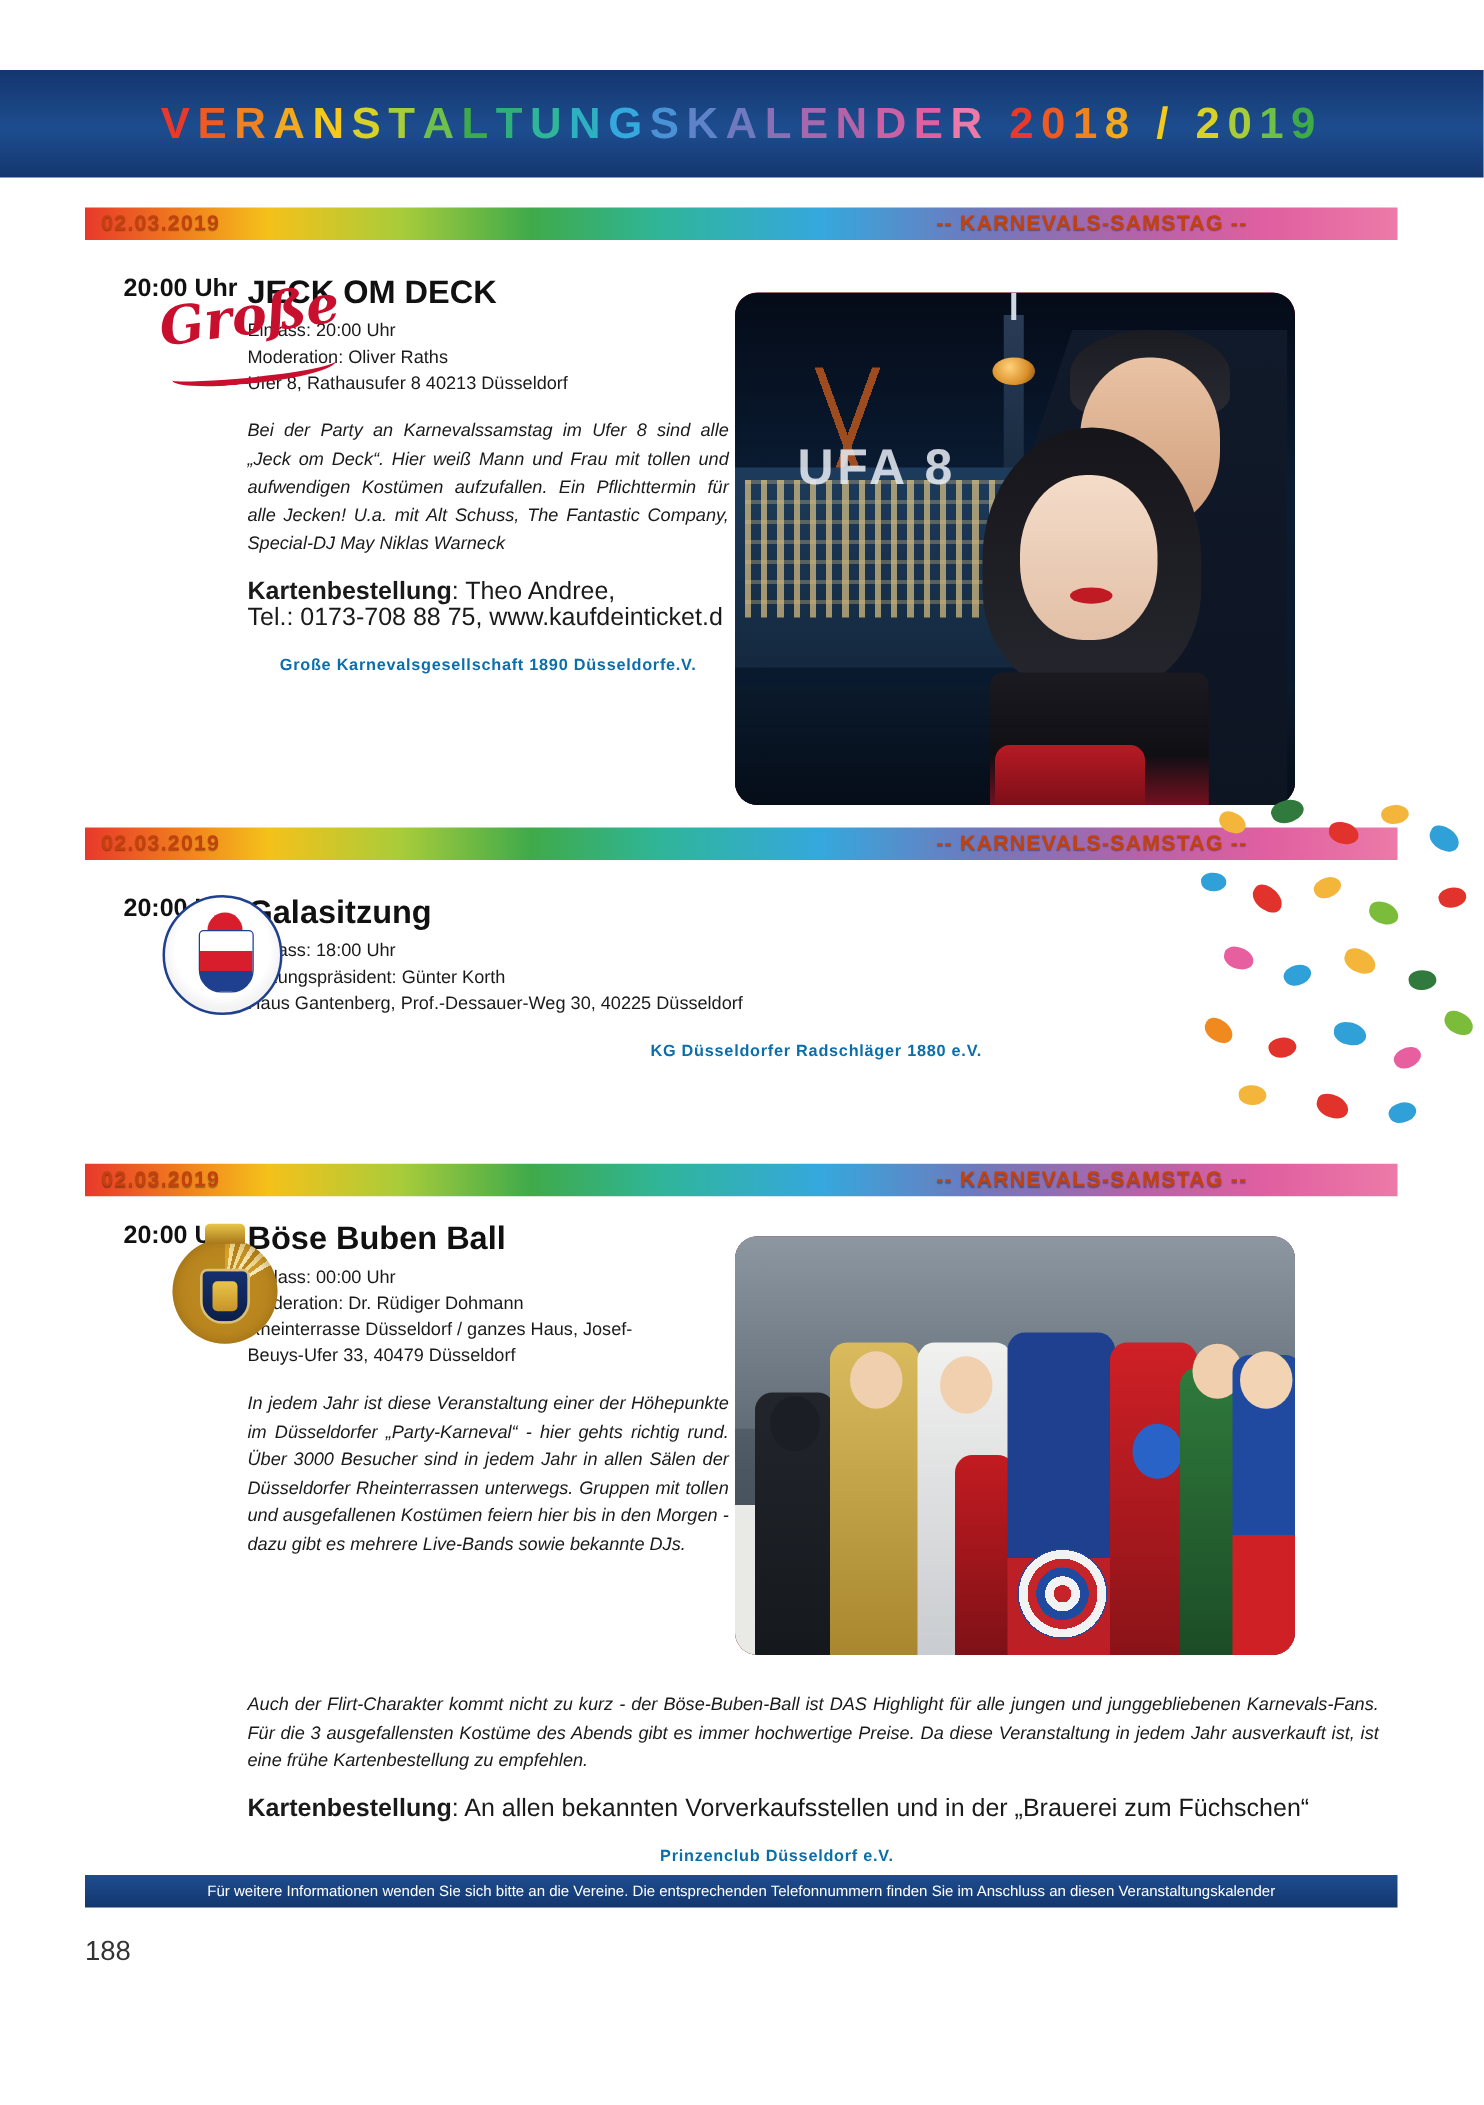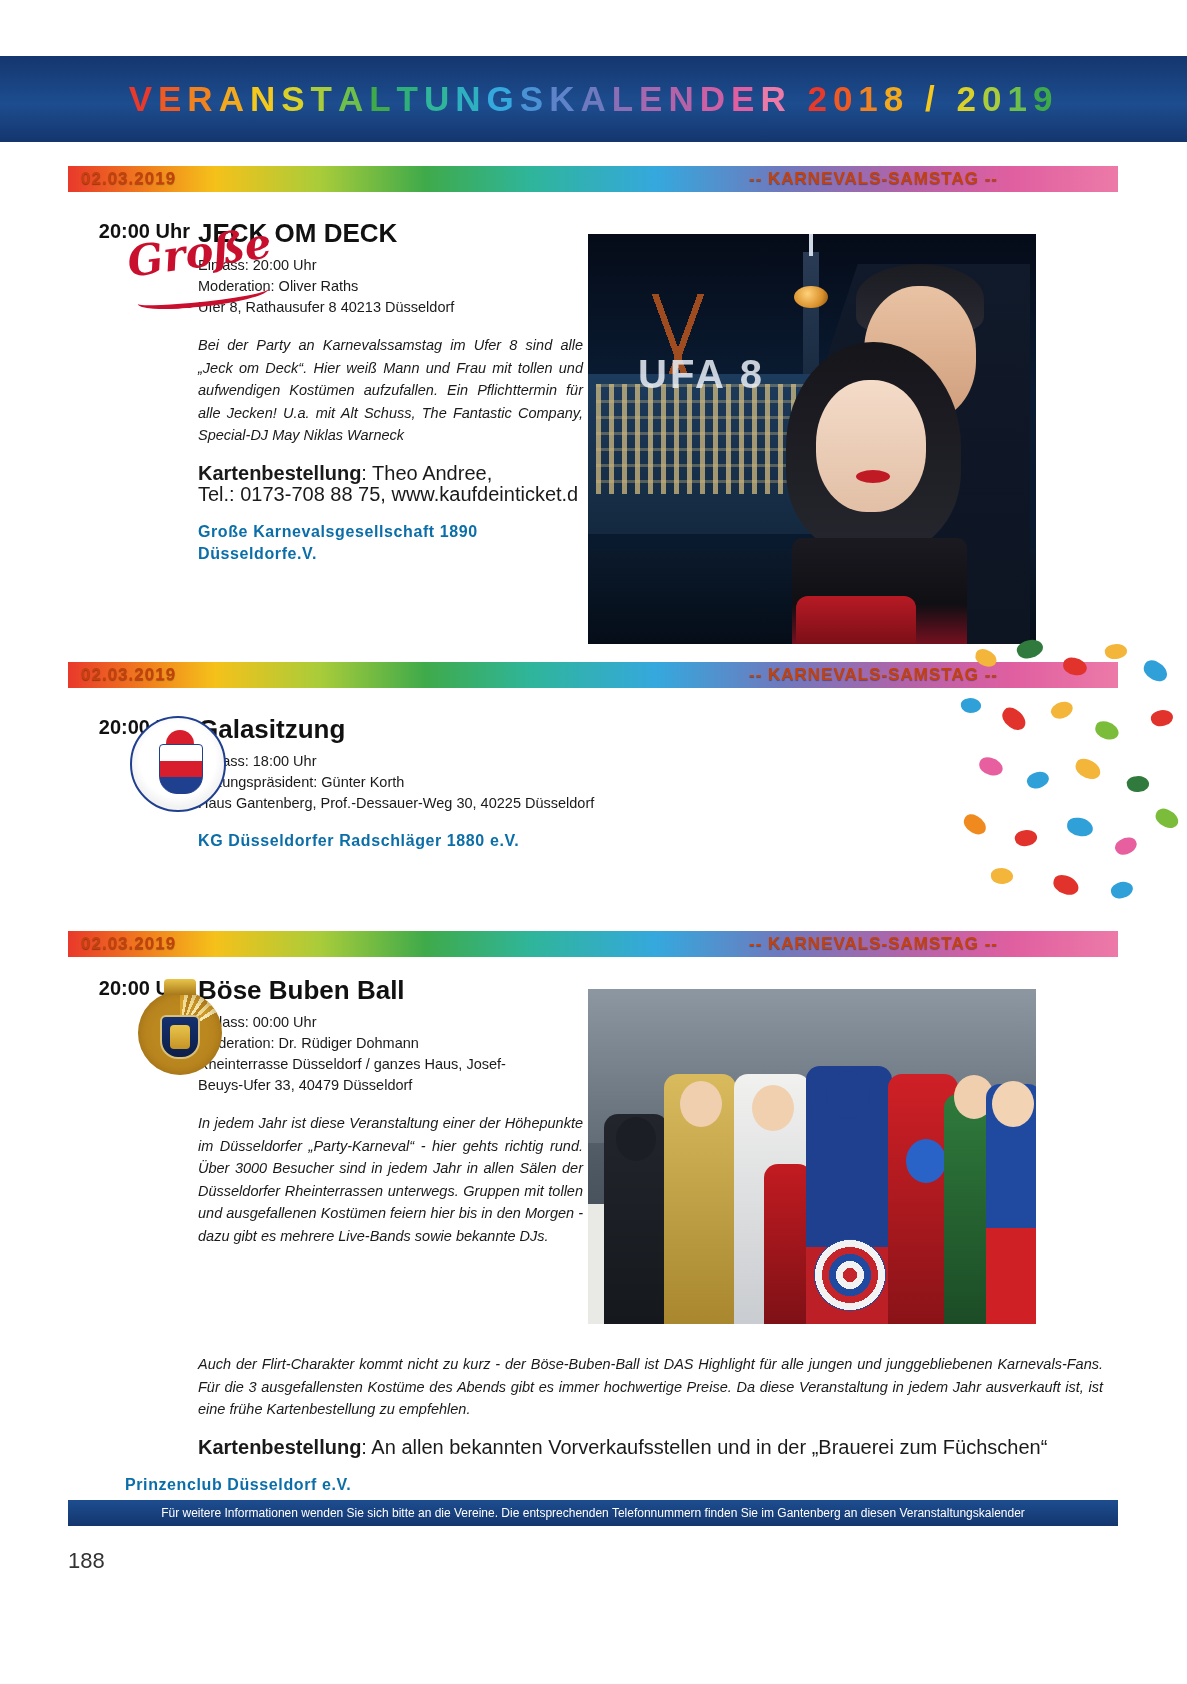--- a/index.html
+++ b/index.html
@@ -98,34 +98,36 @@
     margin-top: 16px;
   }
   .booking {
     font-size: 20px;
     line-height: 21px;
     margin-top: 16px;
   }
   .booking b { font-weight: bold; }
   .org {
     margin-top: 16px;
-    font-size: 16px;
+    font-size: 13px;
     font-weight: bold;
     color: #0b6ea8;
     letter-spacing: .6px;
     line-height: 22px;
+    text-align: center;
   }
 
   .col-narrow { width: 385px; }
 
   
   .photo {
     position: absolute;
     overflow: hidden;
     background: #b91c1c;
+    border-radius: 18px;
   }
   .photo-1 { left: 520px; top: 42px; width: 448px; height: 410px; }
   .photo-3 { left: 520px; top: 32px; width: 448px; height: 335px; }
 
   
   .p1-sky { position:absolute; inset:0; background: linear-gradient(180deg,#050b18 0%, #0a1c33 38%, #08172b 100%); }
   .p1-tower {
     position:absolute; left: 215px; top: 18px; width: 16px; height: 150px;
     background: linear-gradient(180deg,#2a3c55,#16283d);
   }
@@ -449,14 +451,14 @@
   <div class="conf" style="left:8px;   top:176px; width:24px; height:17px; background:#f08a1e; transform:rotate(28deg);"></div>
   <div class="conf" style="left:60px;  top:190px; width:22px; height:16px; background:#e1322b; transform:rotate(-16deg);"></div>
   <div class="conf" style="left:112px; top:178px; width:26px; height:18px; background:#2fa0d8; transform:rotate(6deg);"></div>
   <div class="conf" style="left:160px; top:198px; width:22px; height:16px; background:#e85fa0; transform:rotate(-32deg);"></div>
   <div class="conf" style="left:200px; top:170px; width:24px; height:17px; background:#7bbd3a; transform:rotate(22deg);"></div>
   <div class="conf" style="left:36px;  top:228px; width:22px; height:16px; background:#f3b53a; transform:rotate(-6deg);"></div>
   <div class="conf" style="left:98px;  top:236px; width:26px; height:18px; background:#e1322b; transform:rotate(16deg);"></div>
   <div class="conf" style="left:156px; top:242px; width:22px; height:16px; background:#2fa0d8; transform:rotate(-24deg);"></div>
 </div>
 
-<div class="footer-bar">Für weitere Informationen wenden Sie sich bitte an die Vereine. Die entsprechenden Telefonnummern finden Sie im Gantenberg an diesen Veranstaltungskalender</div>
+<div class="footer-bar">Für weitere Informationen wenden Sie sich bitte an die Vereine. Die entsprechenden Telefonnummern finden Sie im Anschluss an diesen Veranstaltungskalender</div>
 <div class="page-number">188</div>
 
 </body></html>

